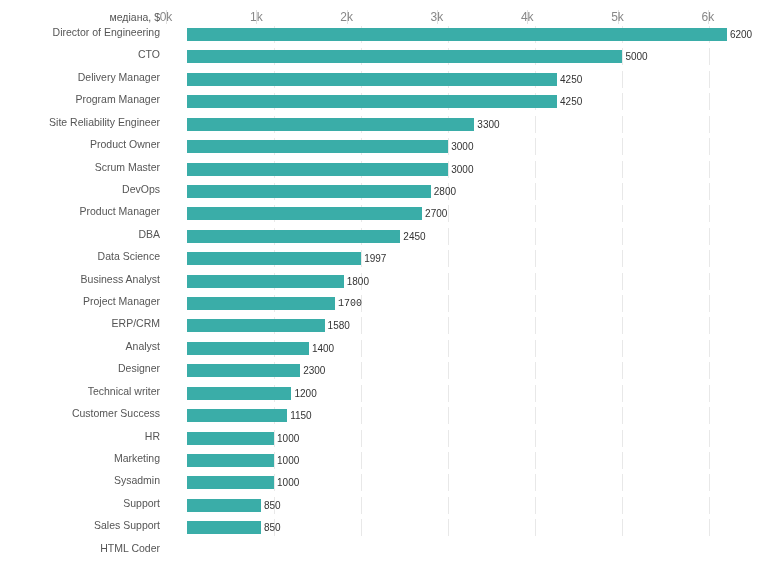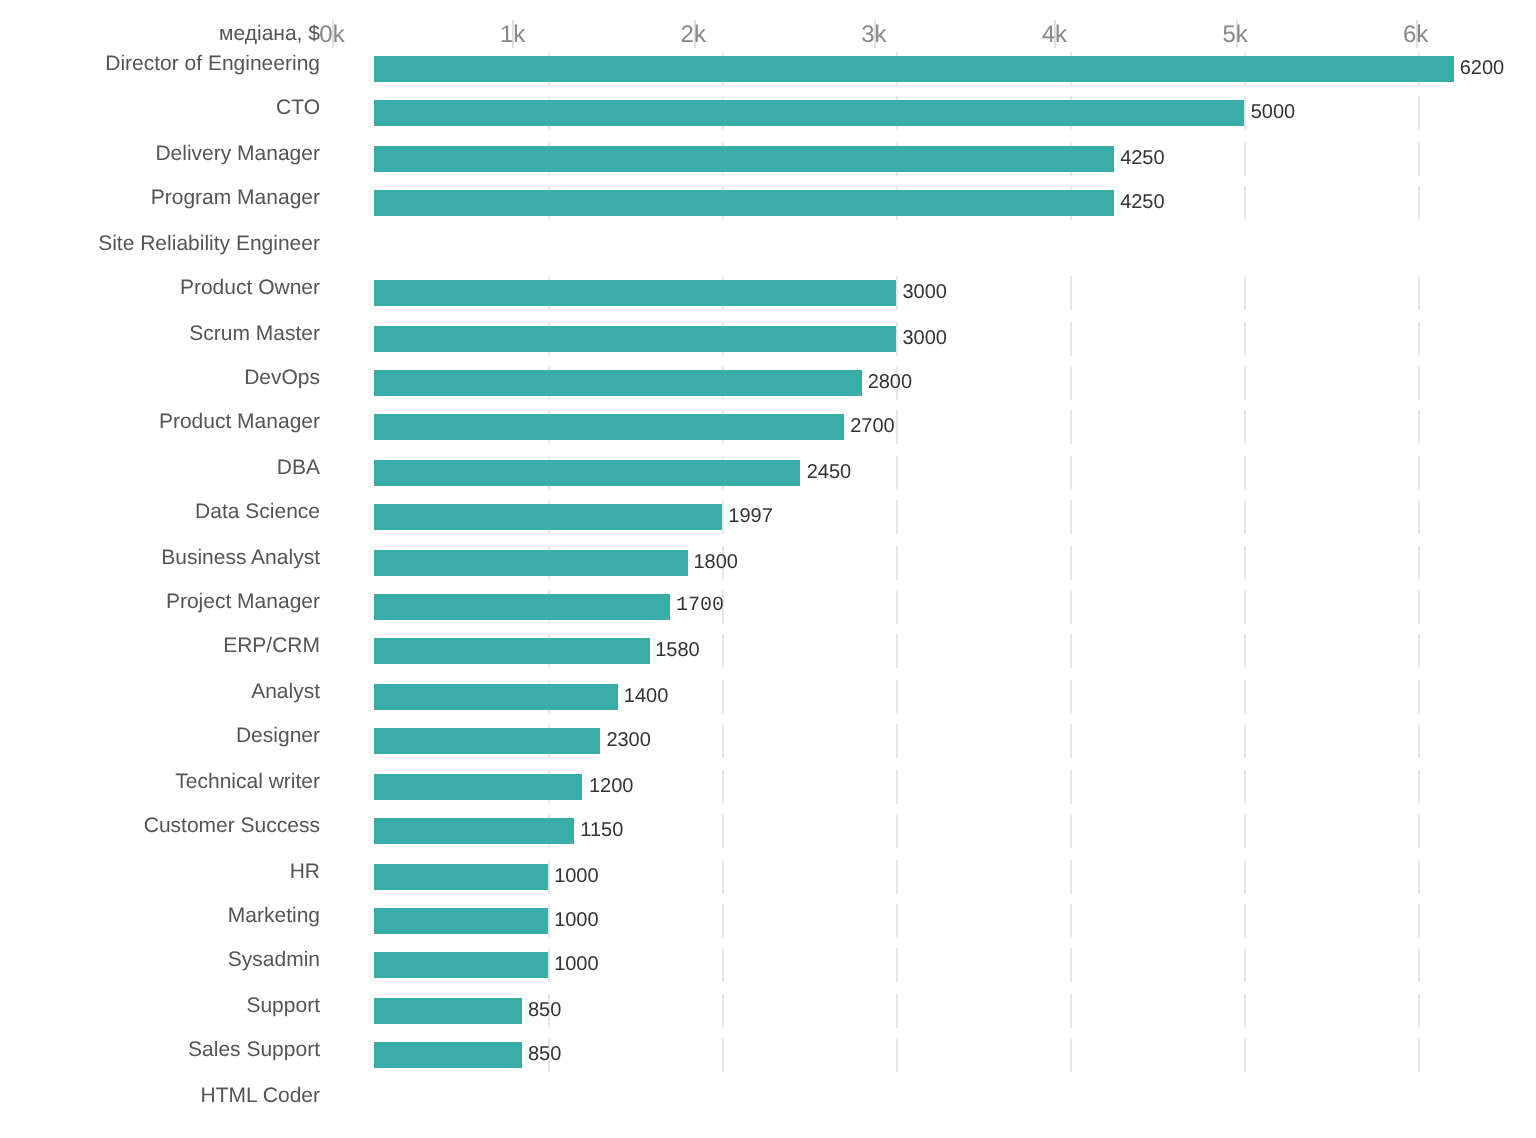--- a/index.html
+++ b/index.html
@@ -166,20 +166,30 @@
           <div class="grid-line" style="left: 46.1538%;"></div>
           <div class="grid-line" style="left: 61.5385%;"></div>
           <div class="grid-line" style="left: 76.9231%;"></div>
           <div class="grid-line" style="left: 92.3077%;"></div>
           <div class="bar" style="width: 65.3846%;"></div>
           <div class="bar-value" style="left: calc(65.3846% + 3px);">4250</div>
         </div>
       </div>
       <div class="bar-row">
         <div class="label-col">Site Reliability Engineer</div>
+        <div class="bar-wrapper">
+          <div class="grid-line" style="left: 15.3846%;"></div>
+          <div class="grid-line" style="left: 30.7692%;"></div>
+          <div class="grid-line" style="left: 46.1538%;"></div>
+          <div class="grid-line" style="left: 61.5385%;"></div>
+          <div class="grid-line" style="left: 76.9231%;"></div>
+          <div class="grid-line" style="left: 92.3077%;"></div>
+          <div class="bar" style="width: 50.7692%;"></div>
+          <div class="bar-value" style="left: calc(50.7692% + 3px);">3300</div>
+        </div>
       </div>
       <div class="bar-row">
         <div class="label-col">Product Owner</div>
         <div class="bar-wrapper">
           <div class="grid-line" style="left: 15.3846%;"></div>
           <div class="grid-line" style="left: 30.7692%;"></div>
           <div class="grid-line" style="left: 46.1538%;"></div>
           <div class="grid-line" style="left: 61.5385%;"></div>
           <div class="grid-line" style="left: 76.9231%;"></div>
           <div class="grid-line" style="left: 92.3077%;"></div>

